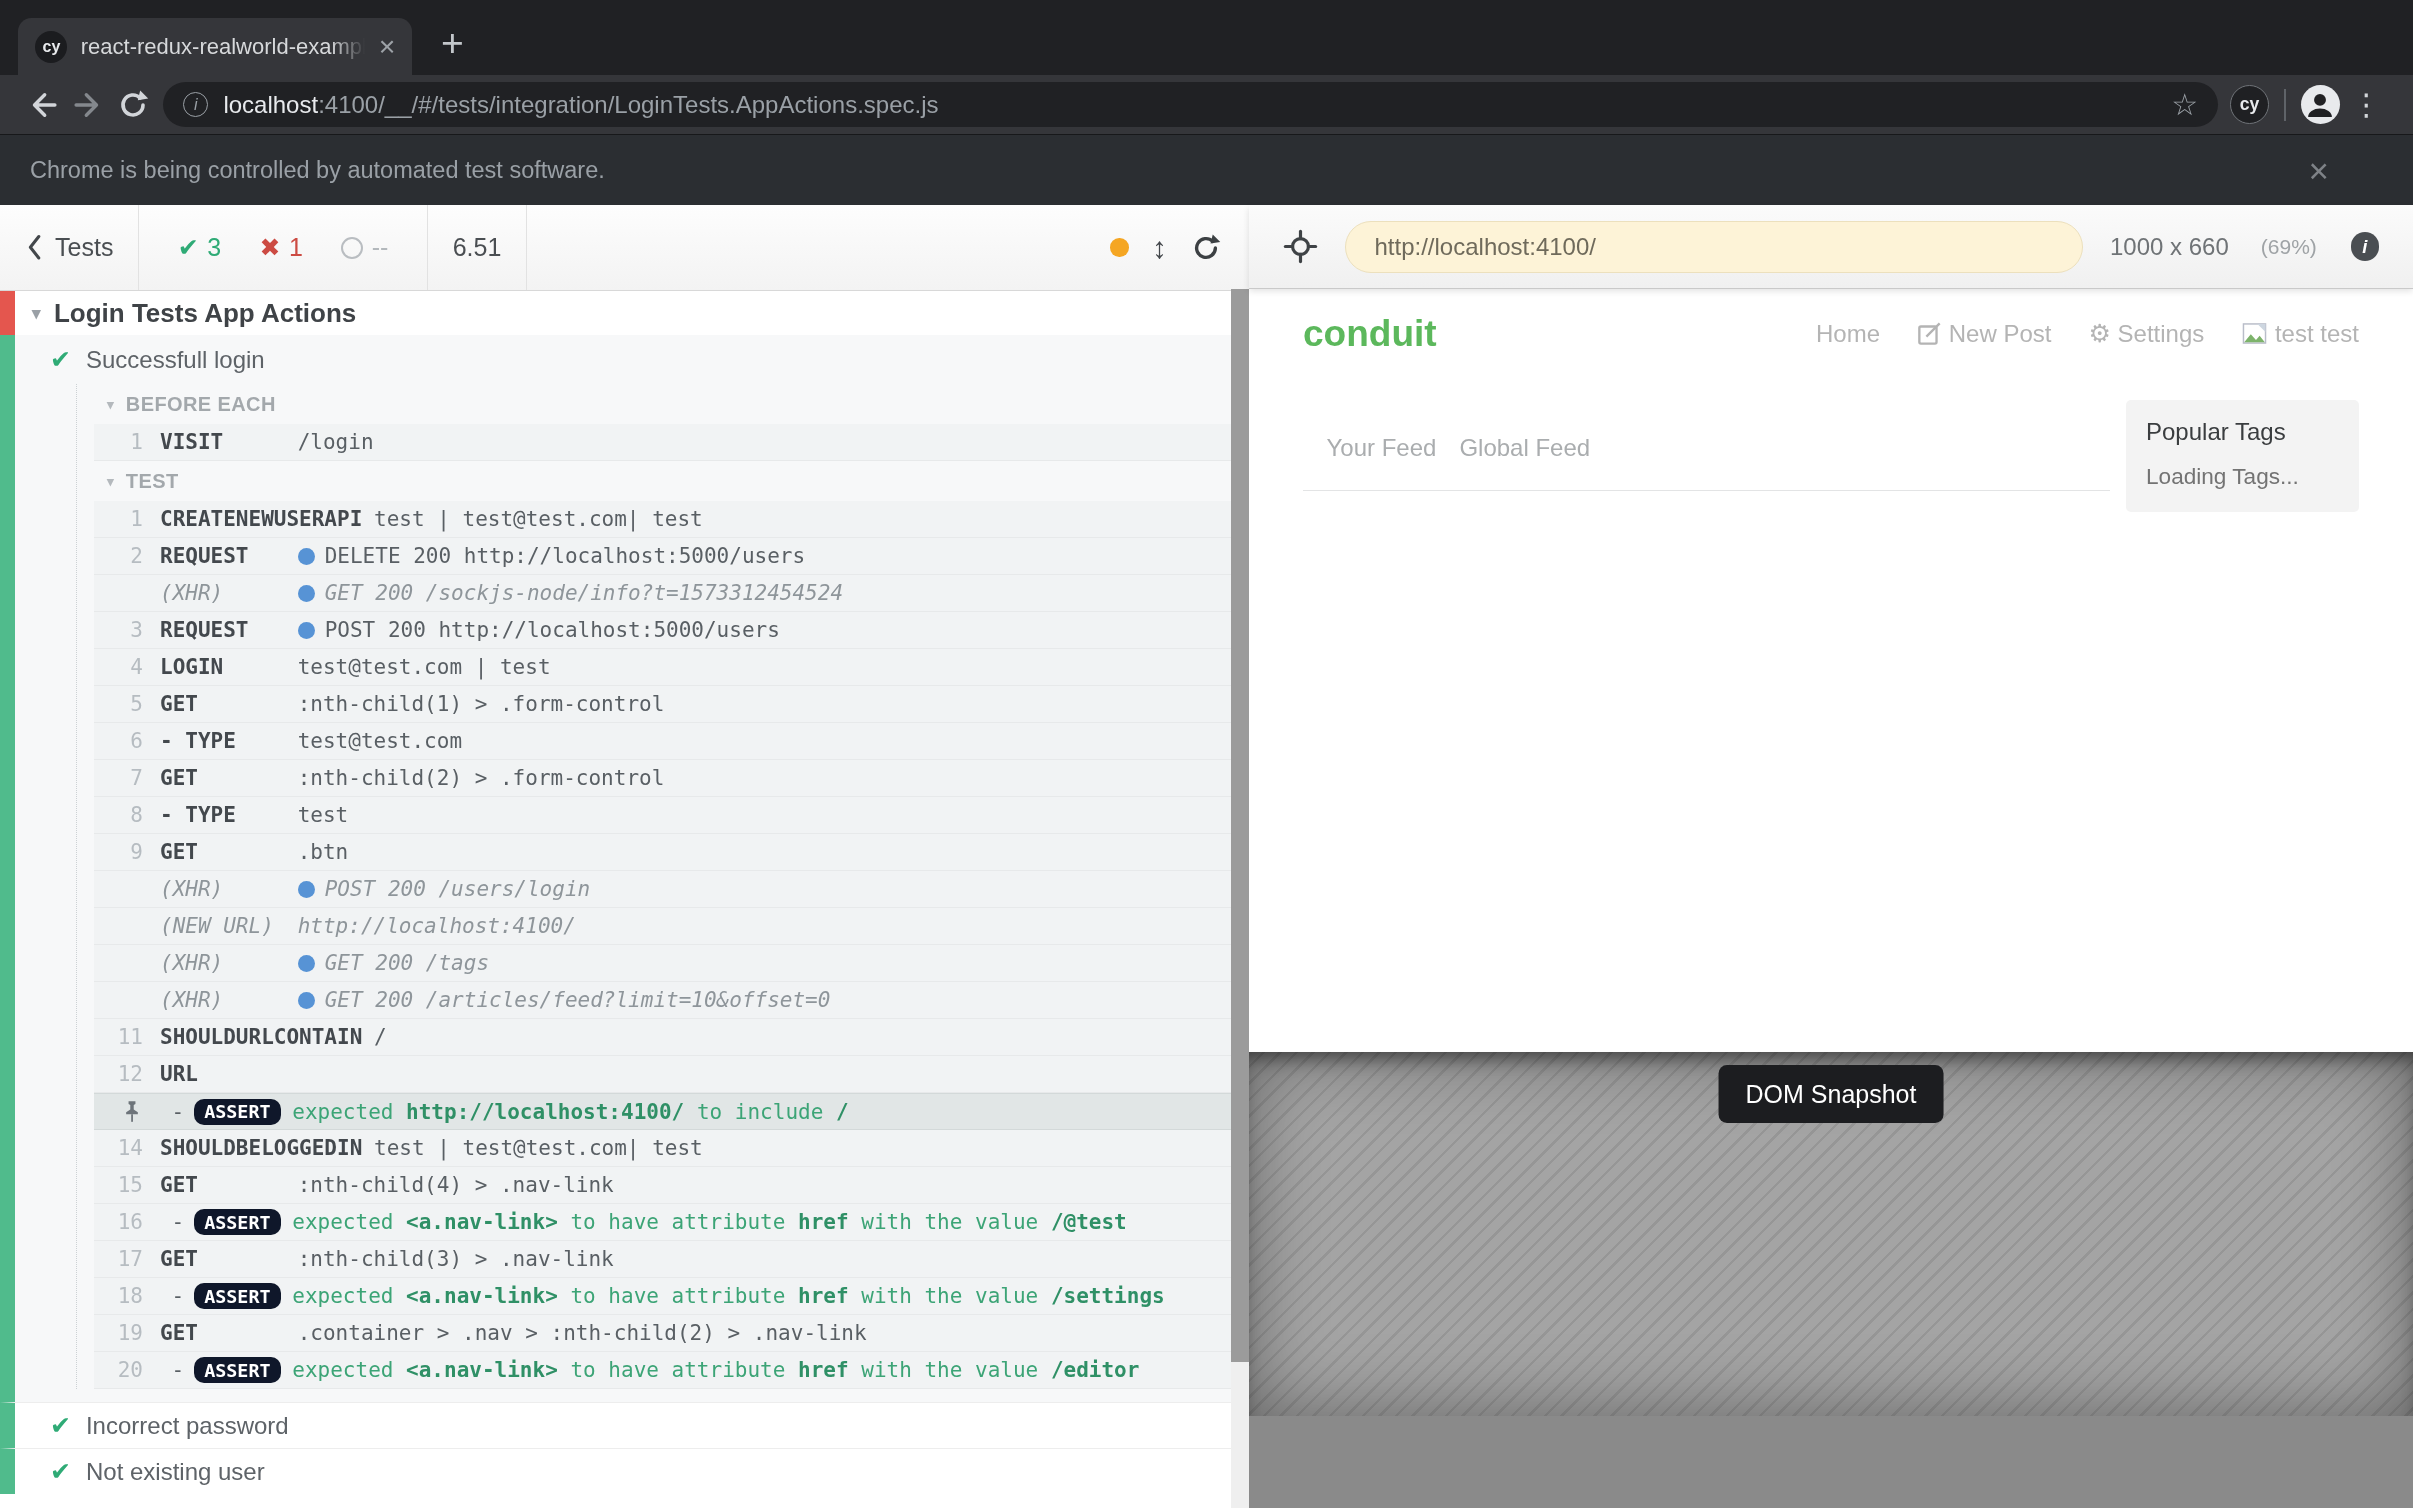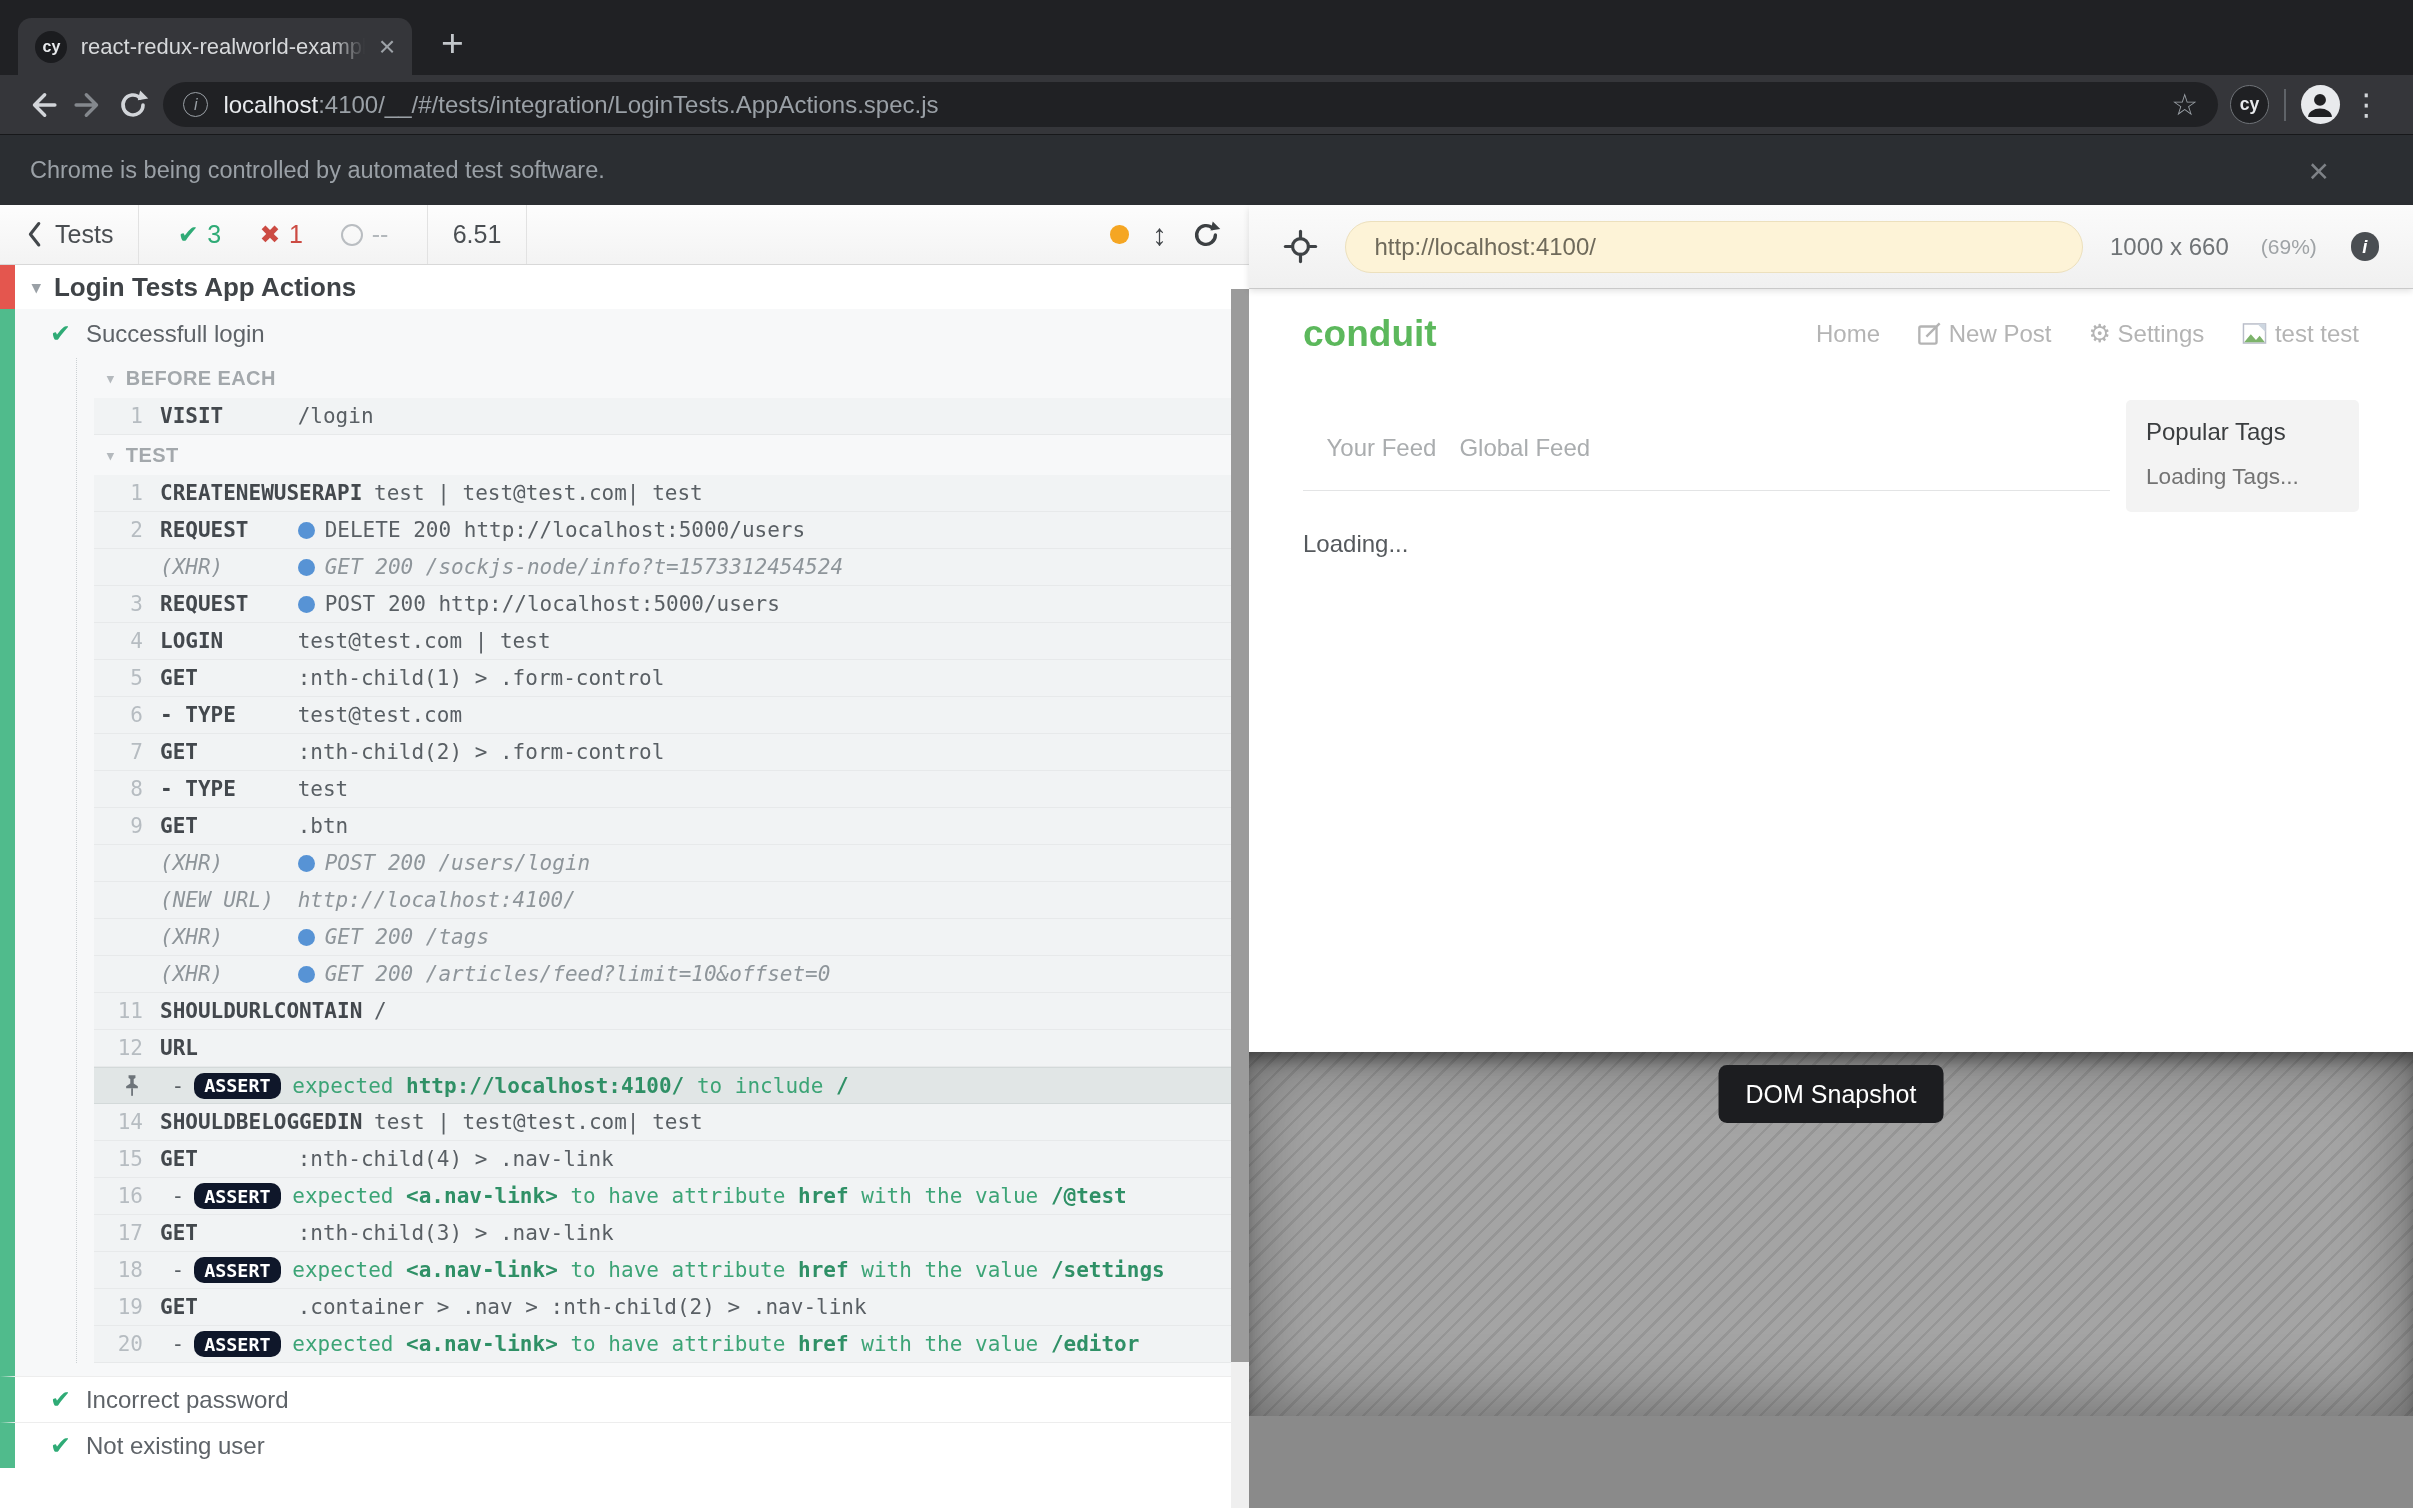--- a/index.html
+++ b/index.html
@@ -38,21 +38,21 @@
 
   .banner { height:71px; background:#2b2e32; border-top:0.8px solid #17181a; display:flex;
     align-items:center; padding:0 30px; color:#9aa0a6; font-size:23.5px; }
   .banner-close { margin-left:auto; margin-right:54px; font-size:35px; color:#7e8287; line-height:1; }
 
   
   .runner { display:flex; height:1303px; background:#eaeaea; }
 
   
   .reporter { width:1249px; flex:none; position:relative; background:#fff; display:flex; flex-direction:column; }
-  .rep-header { height:60px; flex:none; background:linear-gradient(#fdfdfd,#f3f3f3);
+  .rep-header { height:86px; flex:none; background:linear-gradient(#fdfdfd,#f3f3f3);
     border-bottom:0.8px solid #d8d8d8; display:flex; align-items:stretch; font-size:25px; color:#4a4e52; }
   .rep-cell { display:flex; align-items:center; padding:0 25px; border-right:0.8px solid #e2e2e2; gap:11.7px; }
   .stat { display:flex; align-items:center; gap:8.4px; margin:0 13.4px; }
   .stat.pass { color:#2fab76; }
   .stat.fail { color:#cc4b43; }
   .stat.pend { color:#b3b8bc; }
   .pend-ring { width:22px; height:22px; border:2.5px solid #b9bdc1; border-radius:50%; }
   .glyph-check { font-size:25px; }
   .rep-right { margin-left:auto; display:flex; align-items:center; gap:23.5px; padding-right:28.5px; }
   .orange-dot { width:18.4px; height:18.4px; border-radius:50%; background:#f5a623; }
@@ -450,21 +450,20 @@
               <span>test test</span>
             </span>
           </div>
       </div>
       <div class="app-main">
         <div class="feed-col">
           <div class="feed-tabs" id="feed-tabs">
               <span class="feed-tab">Your Feed</span>
               <span class="feed-tab">Global Feed</span>
             </div>
-          <div class="loading-text">Loading...</div>
         </div>
         <div class="tags-box">
           <div class="tags-title">Popular Tags</div>
           <div class="tags-loading">Loading Tags...</div>
         </div>
       </div>
     </div>
 
     <div class="snapshot">
       <div class="snapshot-pill">DOM Snapshot</div>

